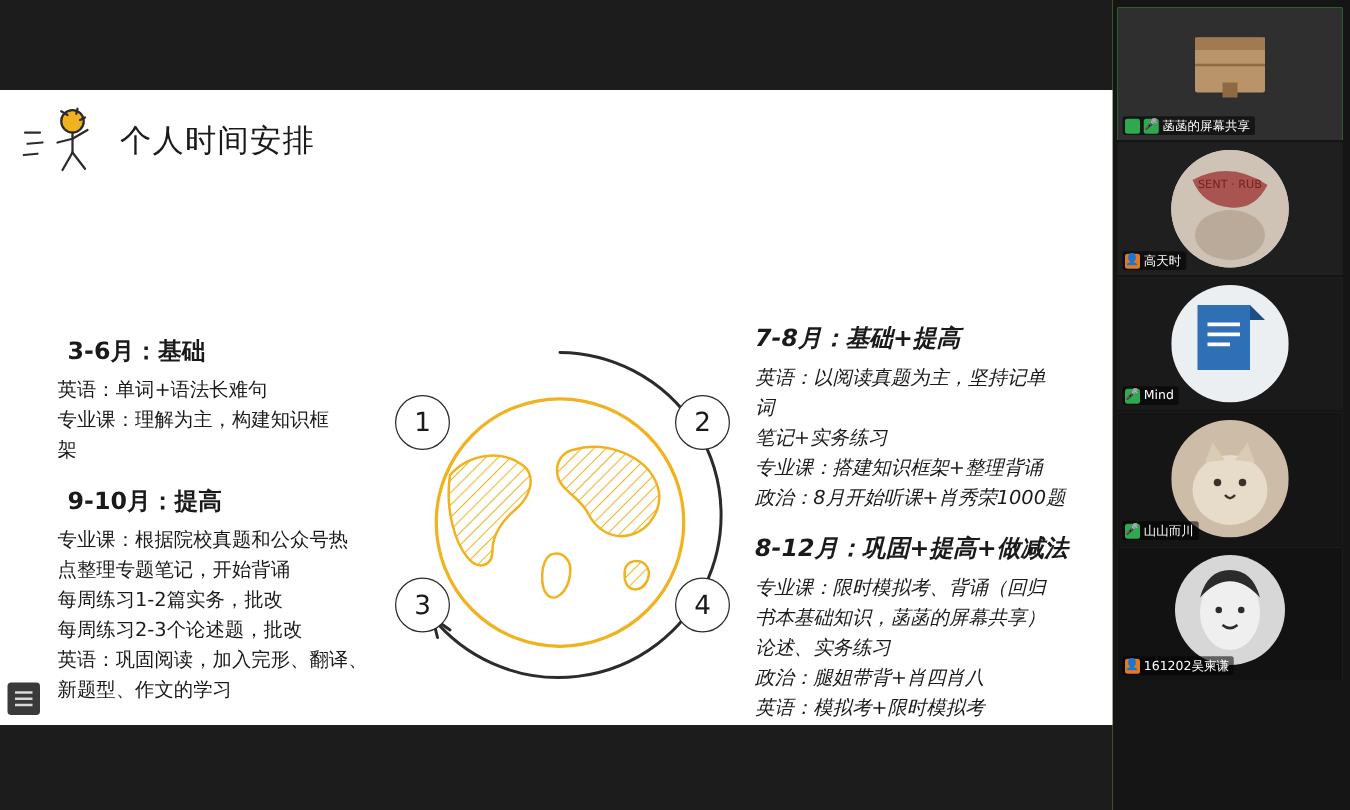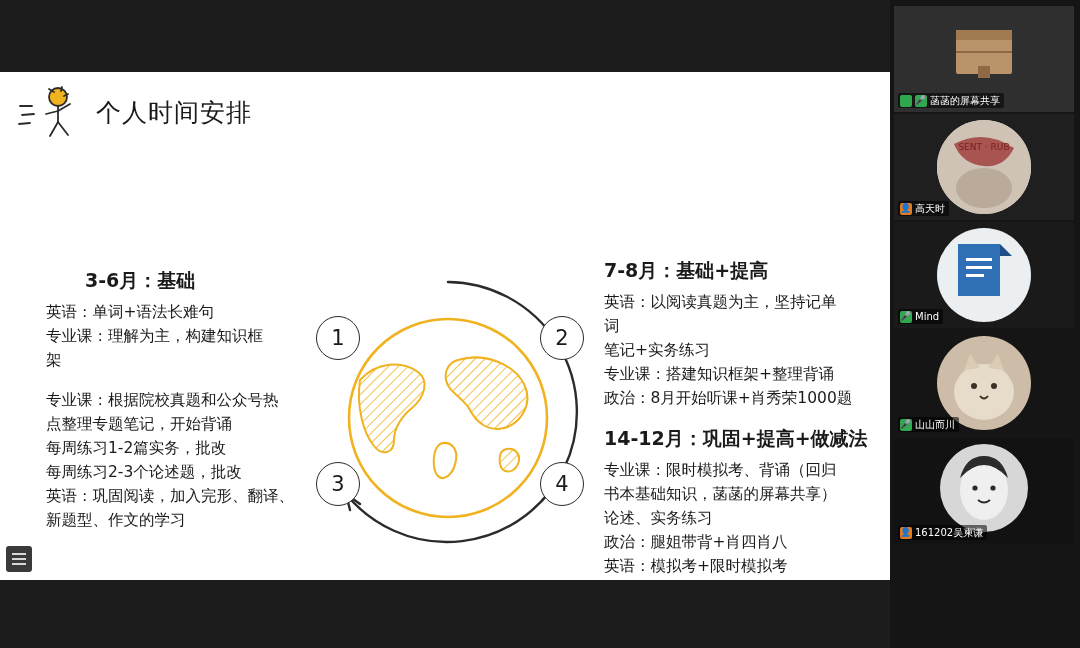--- a/index.html
+++ b/index.html
@@ -64,22 +64,22 @@
     margin-bottom: 6px;
     white-space: nowrap;
   }
   .blk-body {
     font-size: 15.5px;
     line-height: 1.55;
   }
   .blk { margin-bottom: 16px; }
 
   .col-left  { left: 46px;  top: 196px; width: 252px; }
-  .col-right { left: 604px; top: 186px; width: 290px; }
-  .col-left .blk-title { padding-left: 8px; margin-left: 31px; }
+  .col-right { left: 604px; top: 186px; width: 290px; font-style: italic; }
+  .col-left .blk-title { padding-left: 8px; }
 
   
   .ring-wrap {
     position: absolute;
     left: 298px; top: 196px;
     width: 300px; height: 290px;
   }
   .ring-svg { position: absolute; left: 0; top: 0; }
   .num-badge {
     position: absolute;
@@ -202,20 +202,21 @@
       <div class="col col-left">
         <div class="blk">
           <div class="blk-title">3-6月：基础</div>
           <div class="blk-body">
             <div>英语：单词+语法长难句</div>
             <div>专业课：理解为主，构建知识框</div>
             <div>架</div>
           </div>
         </div>
         <div class="blk">
+          <div class="blk-title">9-10月：提高</div>
           <div class="blk-body">
             <div>专业课：根据院校真题和公众号热</div>
             <div>点整理专题笔记，开始背诵</div>
             <div>每周练习1-2篇实务，批改</div>
             <div>每周练习2-3个论述题，批改</div>
             <div>英语：巩固阅读，加入完形、翻译、</div>
             <div>新题型、作文的学习</div>
           </div>
         </div>
       </div>
@@ -254,21 +255,21 @@
           <div class="blk-title">7-8月：基础+提高</div>
           <div class="blk-body">
             <div>英语：以阅读真题为主，坚持记单</div>
             <div>词</div>
             <div>笔记+实务练习</div>
             <div>专业课：搭建知识框架+整理背诵</div>
             <div>政治：8月开始听课+肖秀荣1000题</div>
           </div>
         </div>
         <div class="blk">
-          <div class="blk-title">14-12月：巩固+提高+做减法</div>
+          <div class="blk-title">8-12月：巩固+提高+做减法</div>
           <div class="blk-body">
             <div>专业课：限时模拟考、背诵（回归</div>
             <div>书本基础知识，菡菡的屏幕共享）</div>
             <div>论述、实务练习</div>
             <div>政治：腿姐带背+肖四肖八</div>
             <div>英语：模拟考+限时模拟考</div>
           </div>
         </div>
       </div>
 

